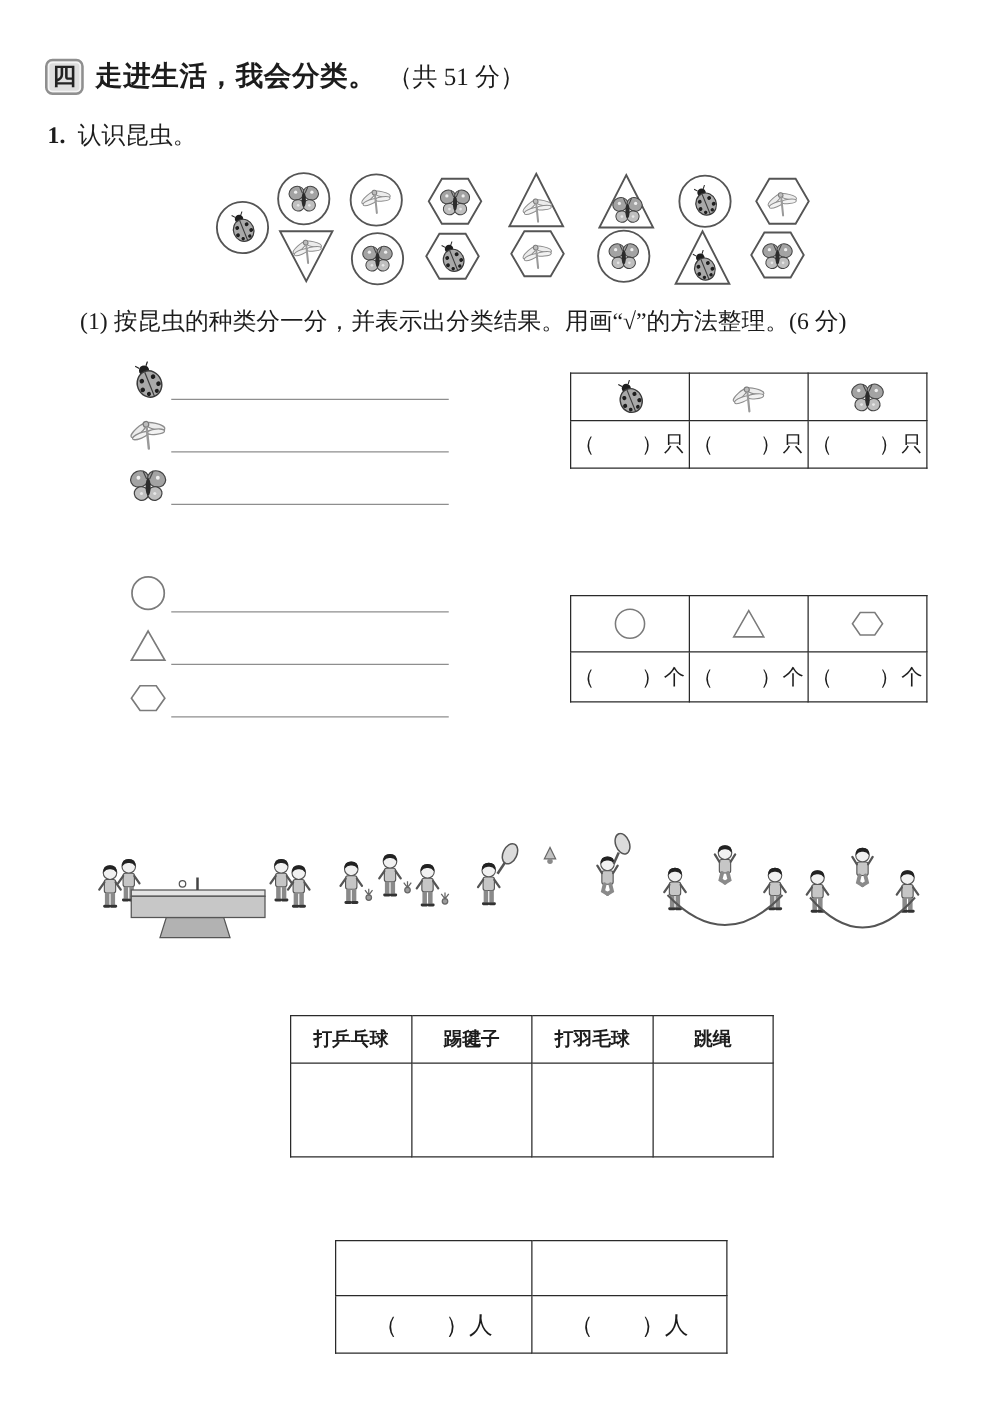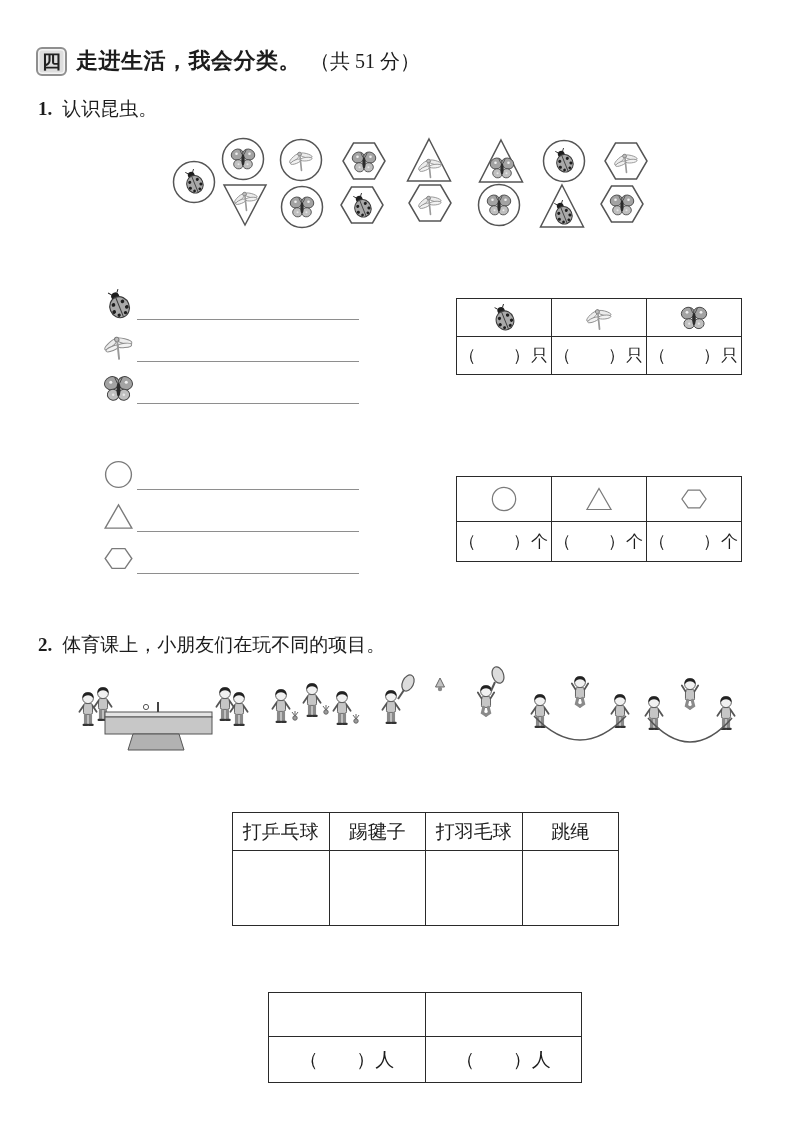--- a/index.html
+++ b/index.html
@@ -25,21 +25,21 @@
   .row-icon{width:31px;height:31px;display:inline-block;flex:0 0 auto;margin-right:3px;}
   .blank-line{flex:1;border-bottom:1.6px solid #8e8e8e;height:100%;}
   .sicon{width:100%;height:100%;display:block;}
   
   table.wtable{position:absolute;border-collapse:collapse;table-layout:fixed;text-align:center;
                font-size:17px;background:#fff;}
   table.wtable td{border:1.7px solid #2a2a2a;padding:0;vertical-align:middle;}
   .t-icon{width:28px;height:28px;display:inline-block;vertical-align:middle;}
   .count-cell{font-size:17px;letter-spacing:1px;}
   .t4 td{font-size:19px;}
-  .t3 td{font-size:19px;}
+  .t3 td{font-size:15px;font-weight:bold;}
   
   .pe-art{position:absolute;left:78px;top:666px;width:672px;height:102px;}
 </style>
 </head>
 <body>
 
 <svg width="0" height="0" style="position:absolute" aria-hidden="true">
   <defs>
     <symbol id="icon-ladybug" viewBox="0 0 32 32">
       <g transform="rotate(-22 16 16)">
@@ -181,20 +181,21 @@
       <div class="card" style="left: 602px; top: 137px;"><svg viewBox="0 0 48 48" width="48" height="48">
           <polygon points="13.5,6 34.5,6 45,24 34.5,42 13.5,42 3,24" class="cshape"></polygon>
           <use href="#icon-dragonfly" x="11" y="12" width="26" height="26"></use>
         </svg></div>
       <div class="card" style="left: 598px; top: 180px;"><svg viewBox="0 0 48 48" width="48" height="48">
           <polygon points="13.5,6 34.5,6 45,24 34.5,42 13.5,42 3,24" class="cshape"></polygon>
           <use href="#icon-butterfly" x="11" y="12" width="26" height="26"></use>
         </svg></div>
     </div>
 
+  <div class="subline" style="top:245px;">(1) 按昆虫的种类分一分，并表示出分类结果。用画“√”的方法整理。(6 分)</div>
 
   <div class="sort-row" style="top:286px;">
     <span class="row-icon">
         <svg class="sicon" viewBox="0 0 36 36">
           <use href="#icon-ladybug" width="36" height="36"></use>
         </svg>
       </span>
     <span class="blank-line"></span>
   </div>
   <div class="sort-row" style="top:328px;">
@@ -286,23 +287,20 @@
     </tr>
     <tr style="height:40px;">
       <td class="count-cell">（　　）个</td>
       <td class="count-cell">（　　）个</td>
       <td class="count-cell">（　　）个</td>
     </tr>
   </tbody>
     </table>
 
 
-  <div class="qline" style="top:632px;">
-    <span class="qnum">2.</span><span>体育课上，小朋友们在玩不同的项目。</span>
-  </div>
 
   <svg class="pe-art" viewBox="0 0 672 102">
     <g>
       <use href="#kid" x="0" y="24" width="20" height="38"></use>
       <use href="#kid" x="15" y="19" width="20" height="38"></use>
       <use href="#kid" x="137" y="19" width="20" height="38"></use>
       <use href="#kid" x="151" y="24" width="20" height="38"></use>
       <rect x="27" y="46" width="107" height="5" fill="#e4e4e4" stroke="#555" stroke-width="1"></rect>
       <rect x="27" y="51" width="107" height="17" fill="#c7c7c7" stroke="#555" stroke-width="1"></rect>
       <polygon points="55,68 101,68 106,84 50,84" fill="#b2b2b2" stroke="#555" stroke-width="1"></polygon>

